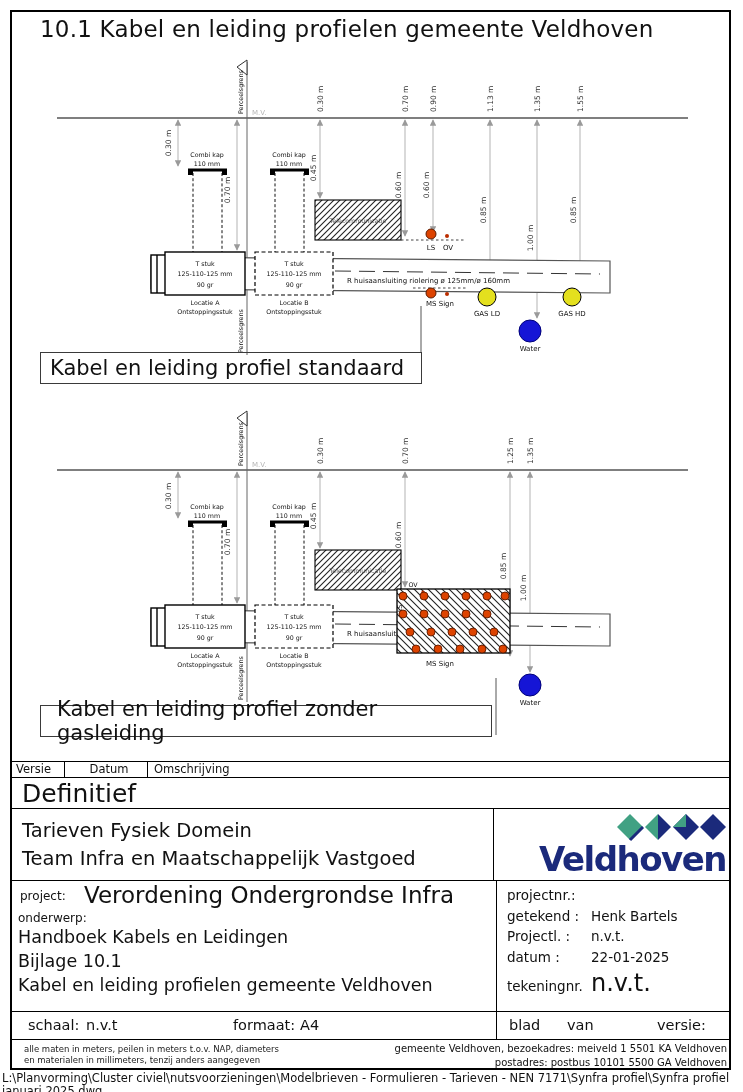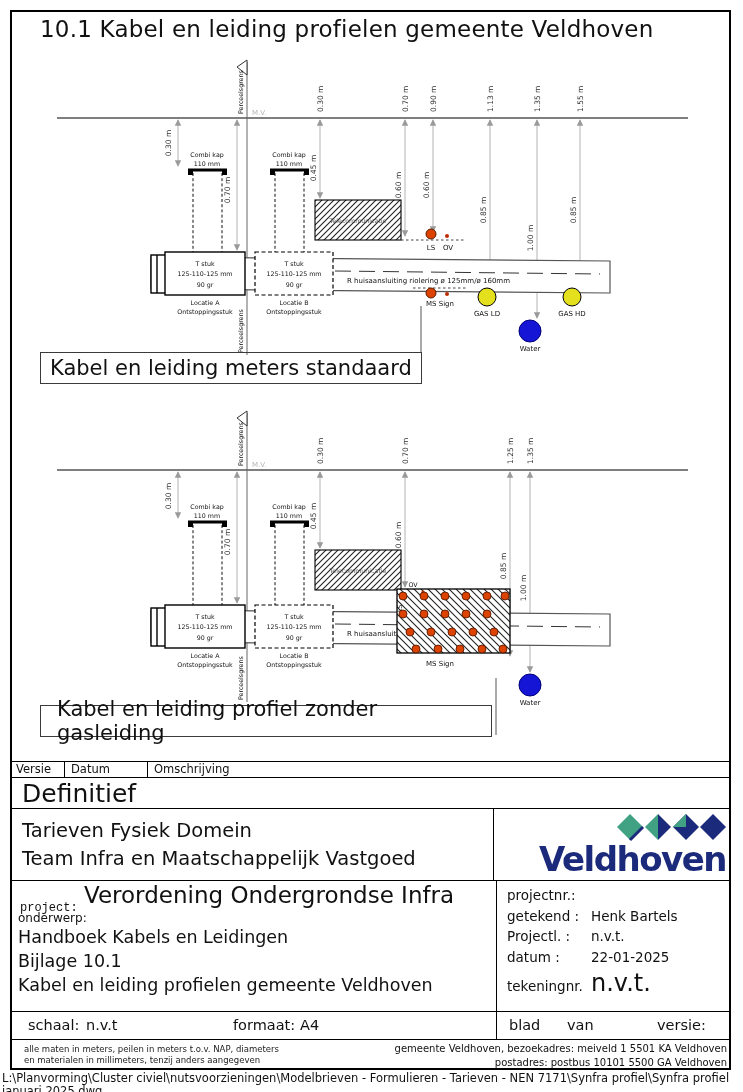--- a/index.html
+++ b/index.html
@@ -17,32 +17,32 @@
   .mv{font-size:7px;fill:#b5b5b5;}
   .caption{border:1.5px solid #3a3a3a;display:flex;align-items:center;font-size:21px;
            padding-left:9px;box-sizing:border-box;background:transparent;color:#111;}
   .cap1{left:40px;top:352px;width:382px;height:32px;}
   .cap2{left:40px;top:705px;width:452px;height:32px;padding-left:16px;}
   .tblock{left:10px;top:761px;width:721px;box-sizing:border-box;border-top:1.5px solid #000;}
   .row{display:flex;box-sizing:border-box;border-bottom:1.3px solid #000;}
   .r1{height:16px;font-size:11.5px;line-height:15px;}
   .r1 .cell{box-sizing:border-box;padding-left:6px;border-right:1.3px solid #000;}
   .r1 .c-versie{width:55px;}
-  .r1 .c-datum{width:83px;text-align:left;}
+  .r1 .c-datum{width:83px;text-align:center;}
   .r1 .c-omschr{flex:1;border-right:none;}
   .r2{height:31px;font-size:25px;align-items:center;padding-left:12px;}
   .r3{height:72px;}
   .r3 .left{width:483px;box-sizing:border-box;padding:8px 0 0 12px;font-size:19.5px;line-height:28px;}
   .r3 .logo{flex:1;border-left:1.3px solid #000;position:relative;}
   .r4{height:131px;}
   .r4 .left{width:487px;box-sizing:border-box;position:relative;border-right:1.3px solid #000;}
   .r4 .right{flex:1;box-sizing:border-box;padding:6px 0 0 10px;}
   .lbl-sm{font-size:12px;}
   .proj-title{position:absolute;left:74px;top:1px;font-size:23px;}
-  .proj-label{position:absolute;left:10px;top:20px;font-family:Liberation Mono, monospace;}
+  .proj-label{position:absolute;left:10px;top:8px;}
   .onderwerp-label{position:absolute;left:8px;top:30px;}
   .ond-lines{position:absolute;left:8px;top:44px;font-size:17.5px;line-height:24px;}
   .frow{display:flex;font-size:13.5px;margin-bottom:4.5px;}
   .frow .fl{width:84px;}
   .frow.big{align-items:baseline;margin-top:2px;}
   .frow.big .fv{font-size:24px;}
   .r5{height:28px;font-size:14.5px;}
   .r5 .left{width:487px;box-sizing:border-box;border-right:1.3px solid #000;position:relative;line-height:26px;}
   .r5 .right{flex:1;position:relative;line-height:26px;}
   .r6{height:31px;border-bottom:none;font-size:8.5px;gap:14px;}
@@ -316,21 +316,21 @@
     </g>
 
     <circle cx="530" cy="685" r="11" fill="#1515d6" stroke="#00007a" stroke-width="1"></circle>
     <text class="pt" x="530" y="705" text-anchor="middle">Water</text>
 
     <line x1="496" y1="678" x2="496" y2="735" stroke="#555" stroke-width="1"></line>
   </g>
 </svg>
 
 <div class="abs caption cap1">
-  <span>Kabel en leiding meters standaard</span>
+  <span>Kabel en leiding profiel standaard</span>
 </div>
 <div class="abs caption cap2">
   <span>Kabel en leiding profiel zonder gasleiding</span>
 </div>
 
 <div class="abs tblock">
   <div class="row r1">
     <div class="cell c-versie">Versie</div>
     <div class="cell c-datum">Datum</div>
     <div class="cell c-omschr">Omschrijving</div>

